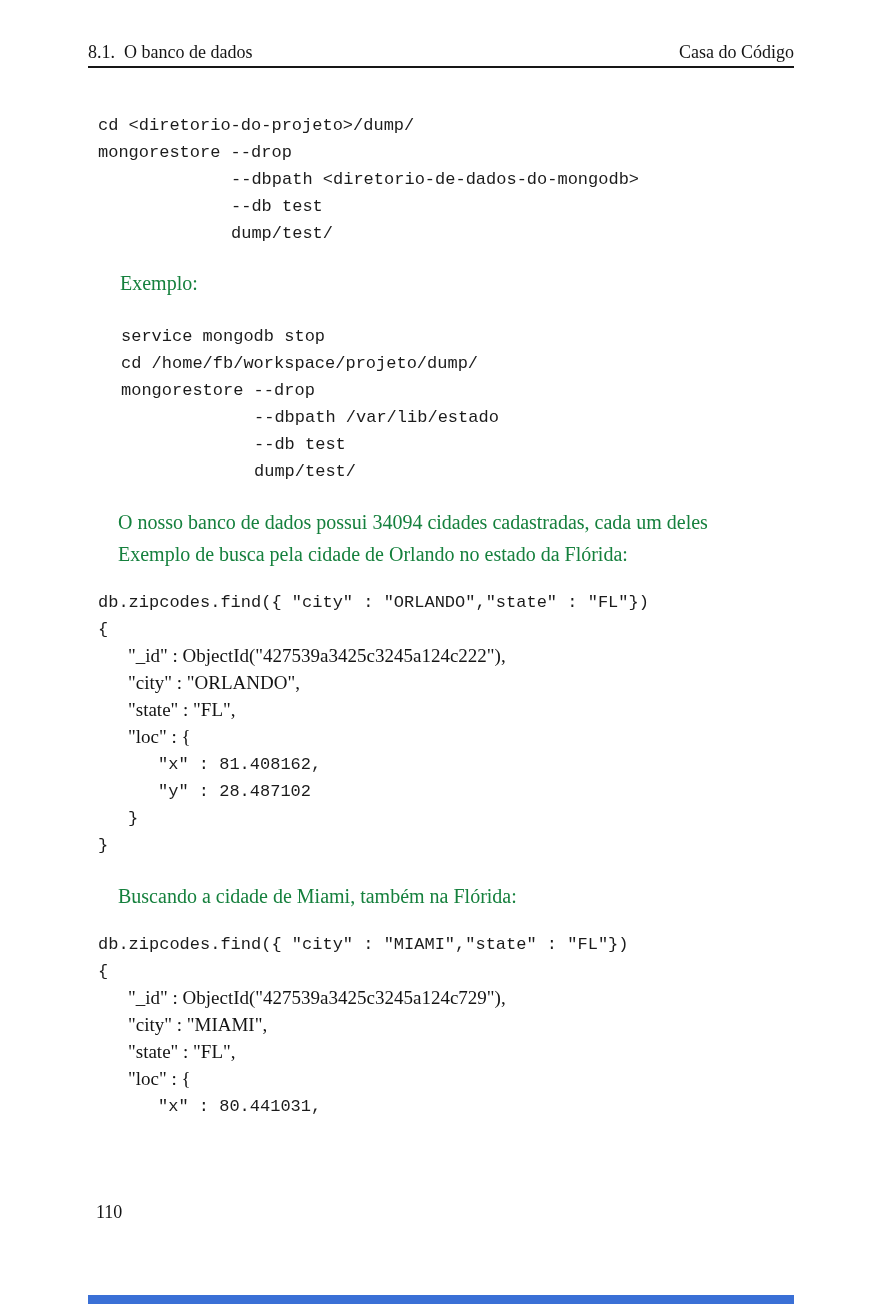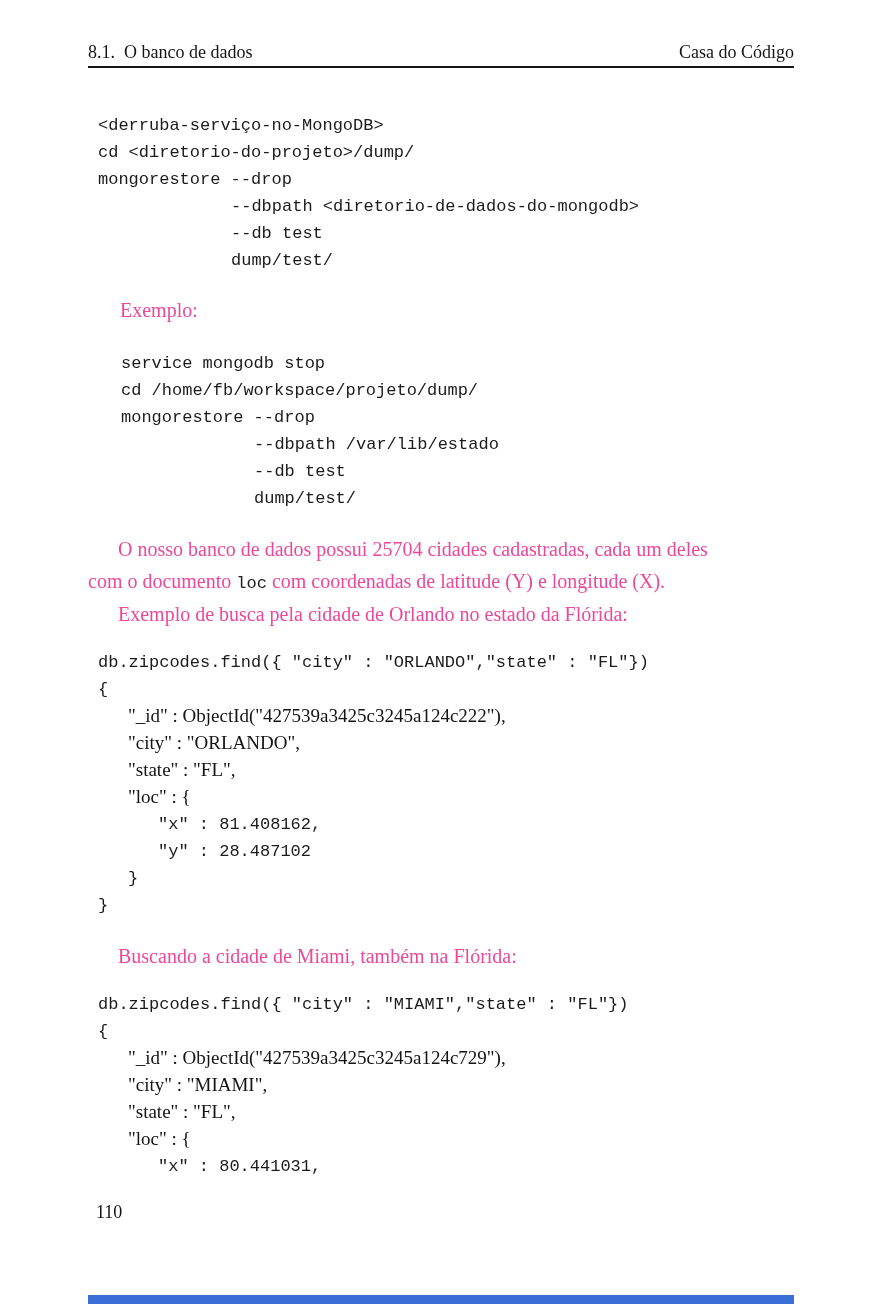--- a/index.html
+++ b/index.html
@@ -8,21 +8,21 @@
   .margins{margin-left:88px;width:706px;}
   .header-row{display:flex;justify-content:space-between;align-items:flex-end;padding-top:42px;
               font-size:18px;line-height:21px;white-space:pre;}
   .rule{border-bottom:2px solid #161616;margin-top:3px;}
   .code{margin-left:10px;}
   .code .ln{line-height:26px;white-space:pre;}
   .para .ln{line-height:30px;white-space:pre;}
   .pline{line-height:30px;white-space:pre;}
   .f-m{font-family:"Liberation Mono", monospace;font-size:17px;color:#1b1b1b;}
   .f-s{font-family:"Liberation Serif", serif;font-size:19px;color:#141414;}
-  .f-b{font-family:"Liberation Serif", serif;font-size:20px;color:#ec4899;}
+  .f-b{font-family:"Liberation Serif", serif;font-size:20px;color:#15803d;}
   .f-bm{font-family:"Liberation Mono", monospace;font-size:17px;color:#1b1b1b;}
   .ind{padding-left:30px;}
   .exemplo{padding-left:32px;line-height:26px;}
   .mt44{margin-top:44px;} .mt27{margin-top:27px;margin-left:33px;} .mt23{margin-top:23px;}
   .mt22{margin-top:22px;} .mt20{margin-top:20px;}
   .page-number{position:absolute;left:96px;top:1202px;font-size:18px;color:#141414;}
   .bottom-bar{position:absolute;left:88px;bottom:0;width:706px;height:9px;}
 </style>
 </head>
 <body>
@@ -30,42 +30,40 @@
 <div class="page">
   <div class="margins">
 
     <div class="header-row">
       <span>8.1.  O banco de dados</span>
       <span>Casa do Código</span>
     </div>
     <div class="rule"></div>
 
     <div class="code mt44">
-        <div class="ln"><span class="f-m">&lt;derruba-serviço-no-MongoDB&gt;</span></div>
         <div class="ln"><span class="f-m">cd &lt;diretorio-do-projeto&gt;/dump/</span></div>
         <div class="ln"><span class="f-m">mongorestore --drop</span></div>
         <div class="ln" style="padding-left: 133px;"><span class="f-m">--dbpath &lt;diretorio-de-dados-do-mongodb&gt;</span></div>
         <div class="ln" style="padding-left: 133px;"><span class="f-m">--db test</span></div>
         <div class="ln" style="padding-left: 133px;"><span class="f-m">dump/test/</span></div>
       </div>
 
     <div class="pline f-b exemplo mt23">Exemplo:</div>
 
     <div class="code mt27">
         <div class="ln"><span class="f-m">service mongodb stop</span></div>
         <div class="ln"><span class="f-m">cd /home/fb/workspace/projeto/dump/</span></div>
         <div class="ln"><span class="f-m">mongorestore --drop</span></div>
         <div class="ln" style="padding-left: 133px;"><span class="f-m">--dbpath /var/lib/estado</span></div>
         <div class="ln" style="padding-left: 133px;"><span class="f-m">--db test</span></div>
         <div class="ln" style="padding-left: 133px;"><span class="f-m">dump/test/</span></div>
       </div>
 
     <div class="para mt22">
-        <div class="ln" style="padding-left: 30px;"><span class="f-b">O nosso banco de dados possui 25704 cidades cadastradas, cada um deles</span></div>
-        <div class="ln"><span class="f-b">com o documento </span><span class="f-bm">loc</span><span class="f-b"> com coordenadas de latitude (Y) e longitude (X).</span></div>
+        <div class="ln" style="padding-left: 30px;"><span class="f-b">O nosso banco de dados possui 34094 cidades cadastradas, cada um deles</span></div>
       </div>
 
     <div class="pline f-b ind">Exemplo de busca pela cidade de Orlando no estado da Flórida:</div>
 
     <div class="code mt20">
         <div class="ln"><span class="f-m">db.zipcodes.find({ "city" : "ORLANDO","state" : "FL"})</span></div>
         <div class="ln"><span class="f-m">{</span></div>
         <div class="ln" style="padding-left: 30px;"><span class="f-s">"_id" : ObjectId("427539a3425c3245a124c222"),</span></div>
         <div class="ln" style="padding-left: 30px;"><span class="f-s">"city" : "ORLANDO",</span></div>
         <div class="ln" style="padding-left: 30px;"><span class="f-s">"state" : "FL",</span></div>

